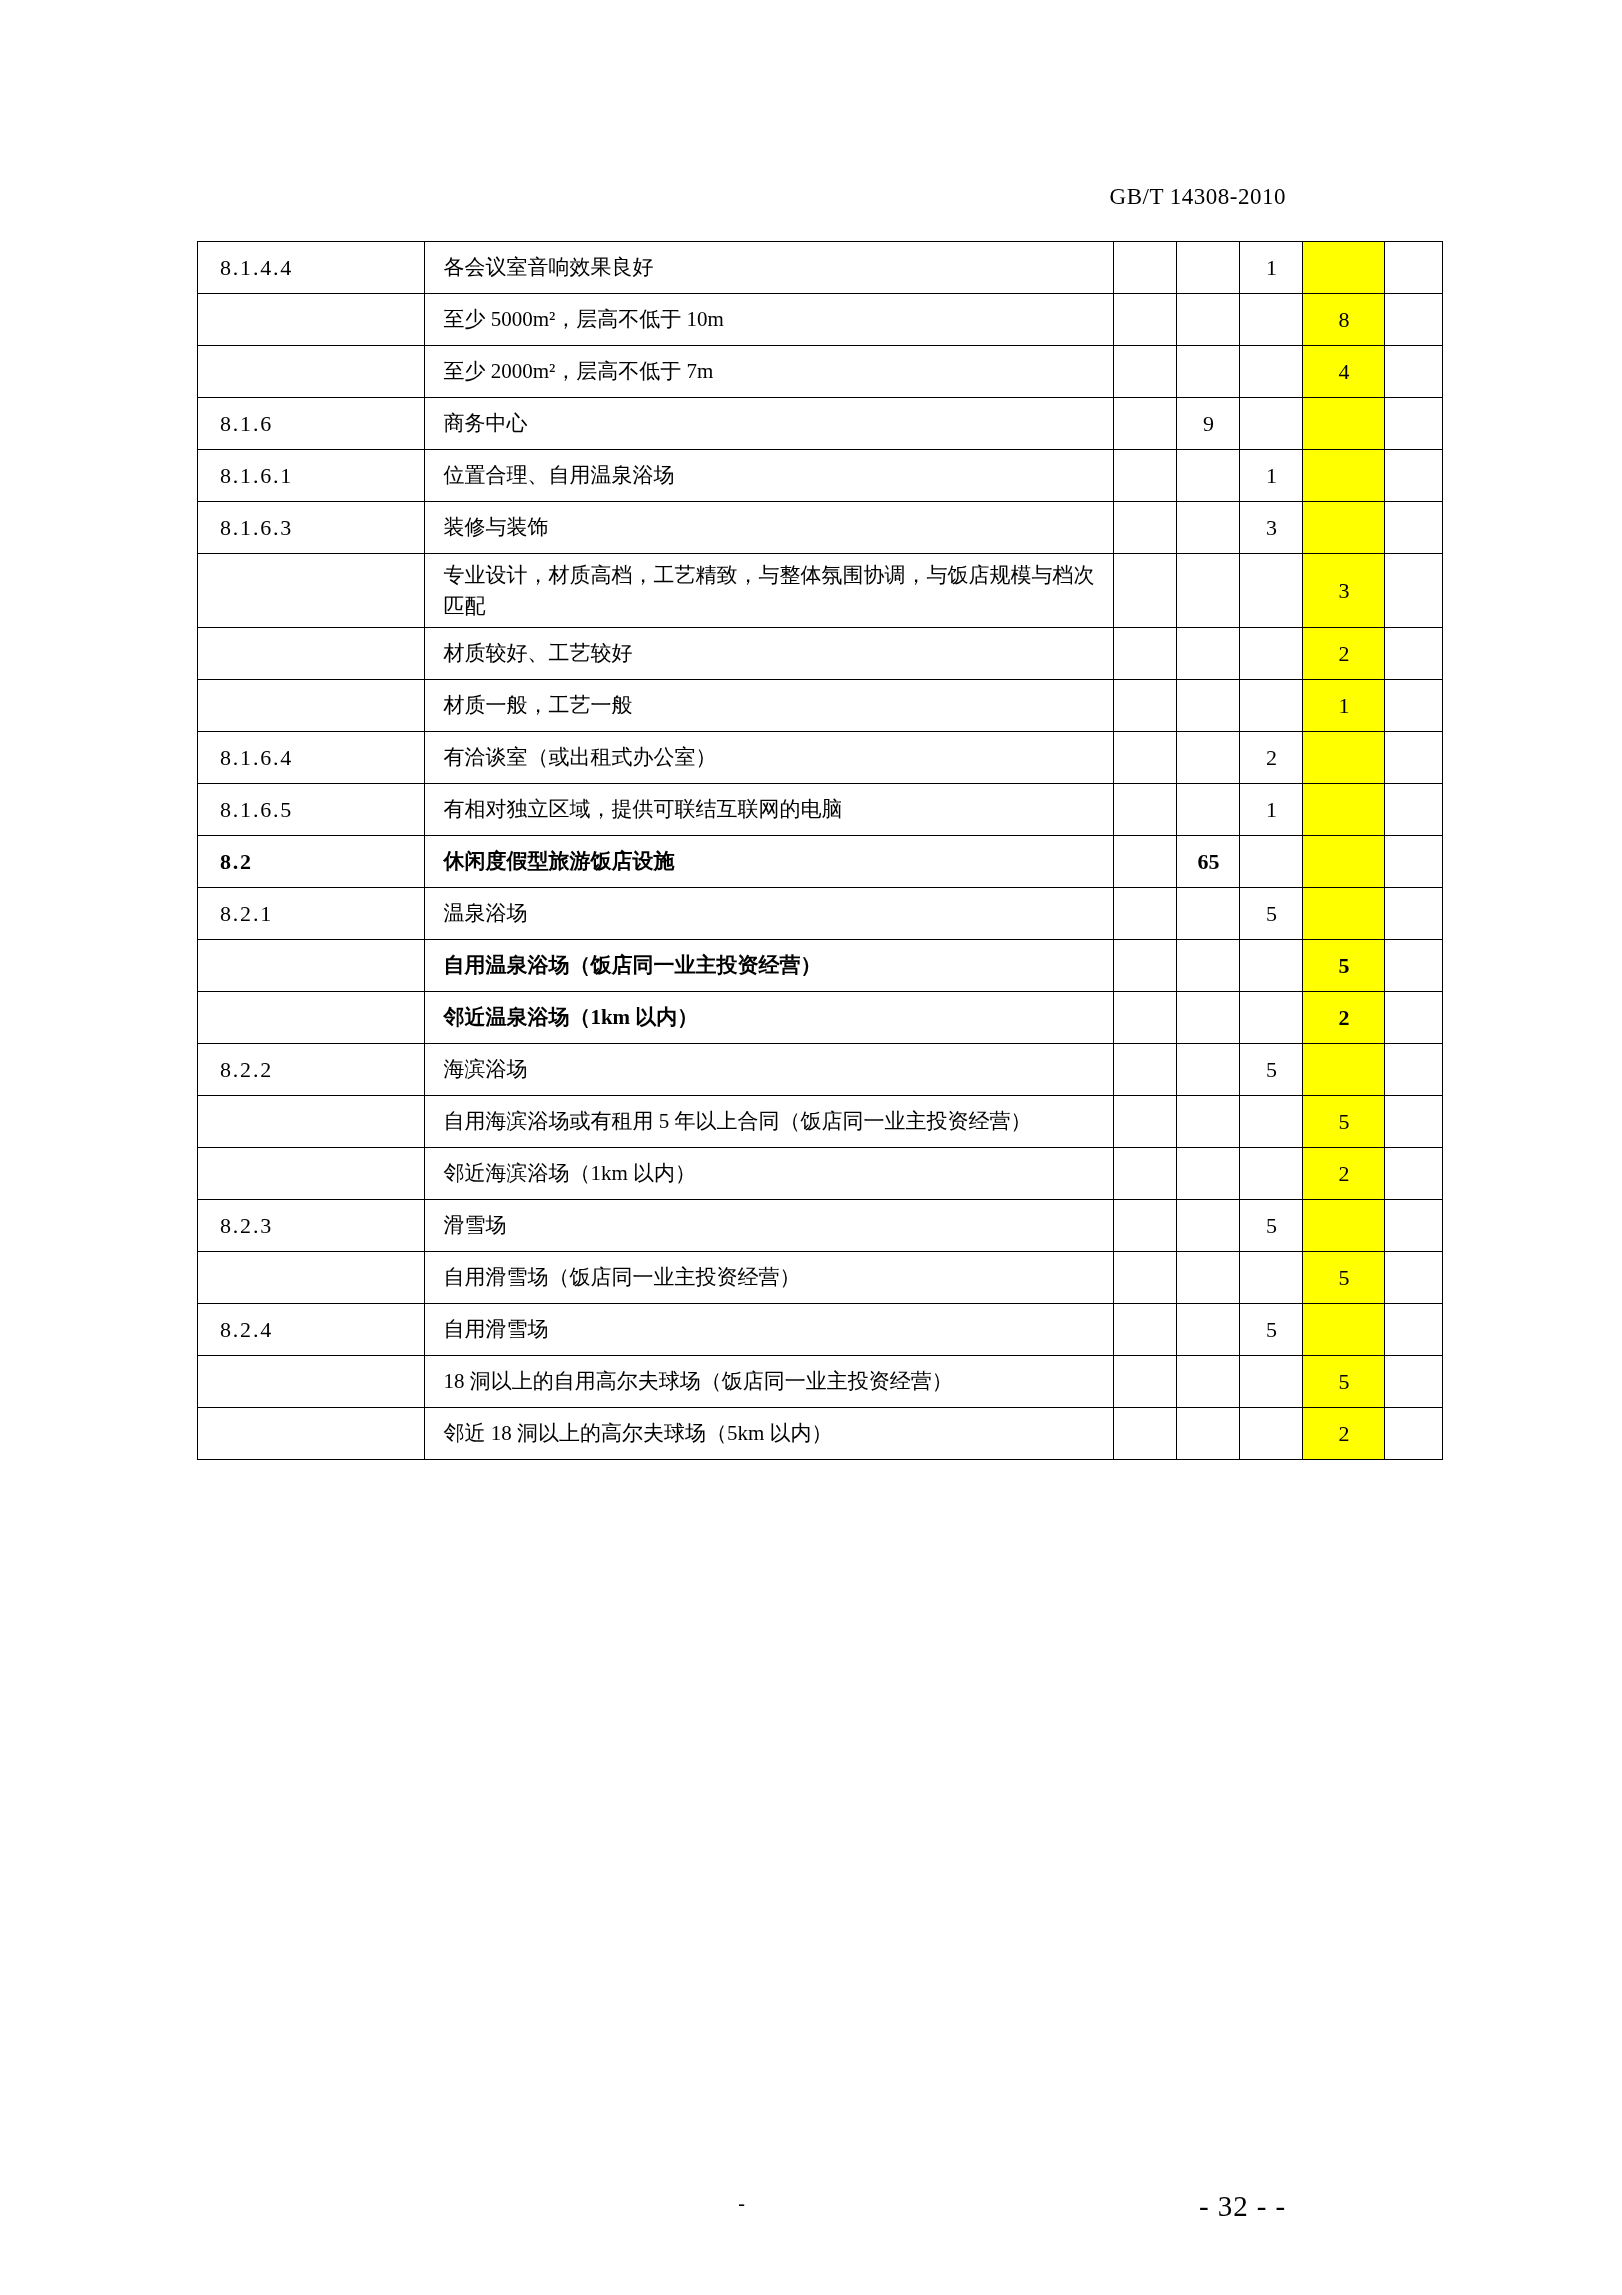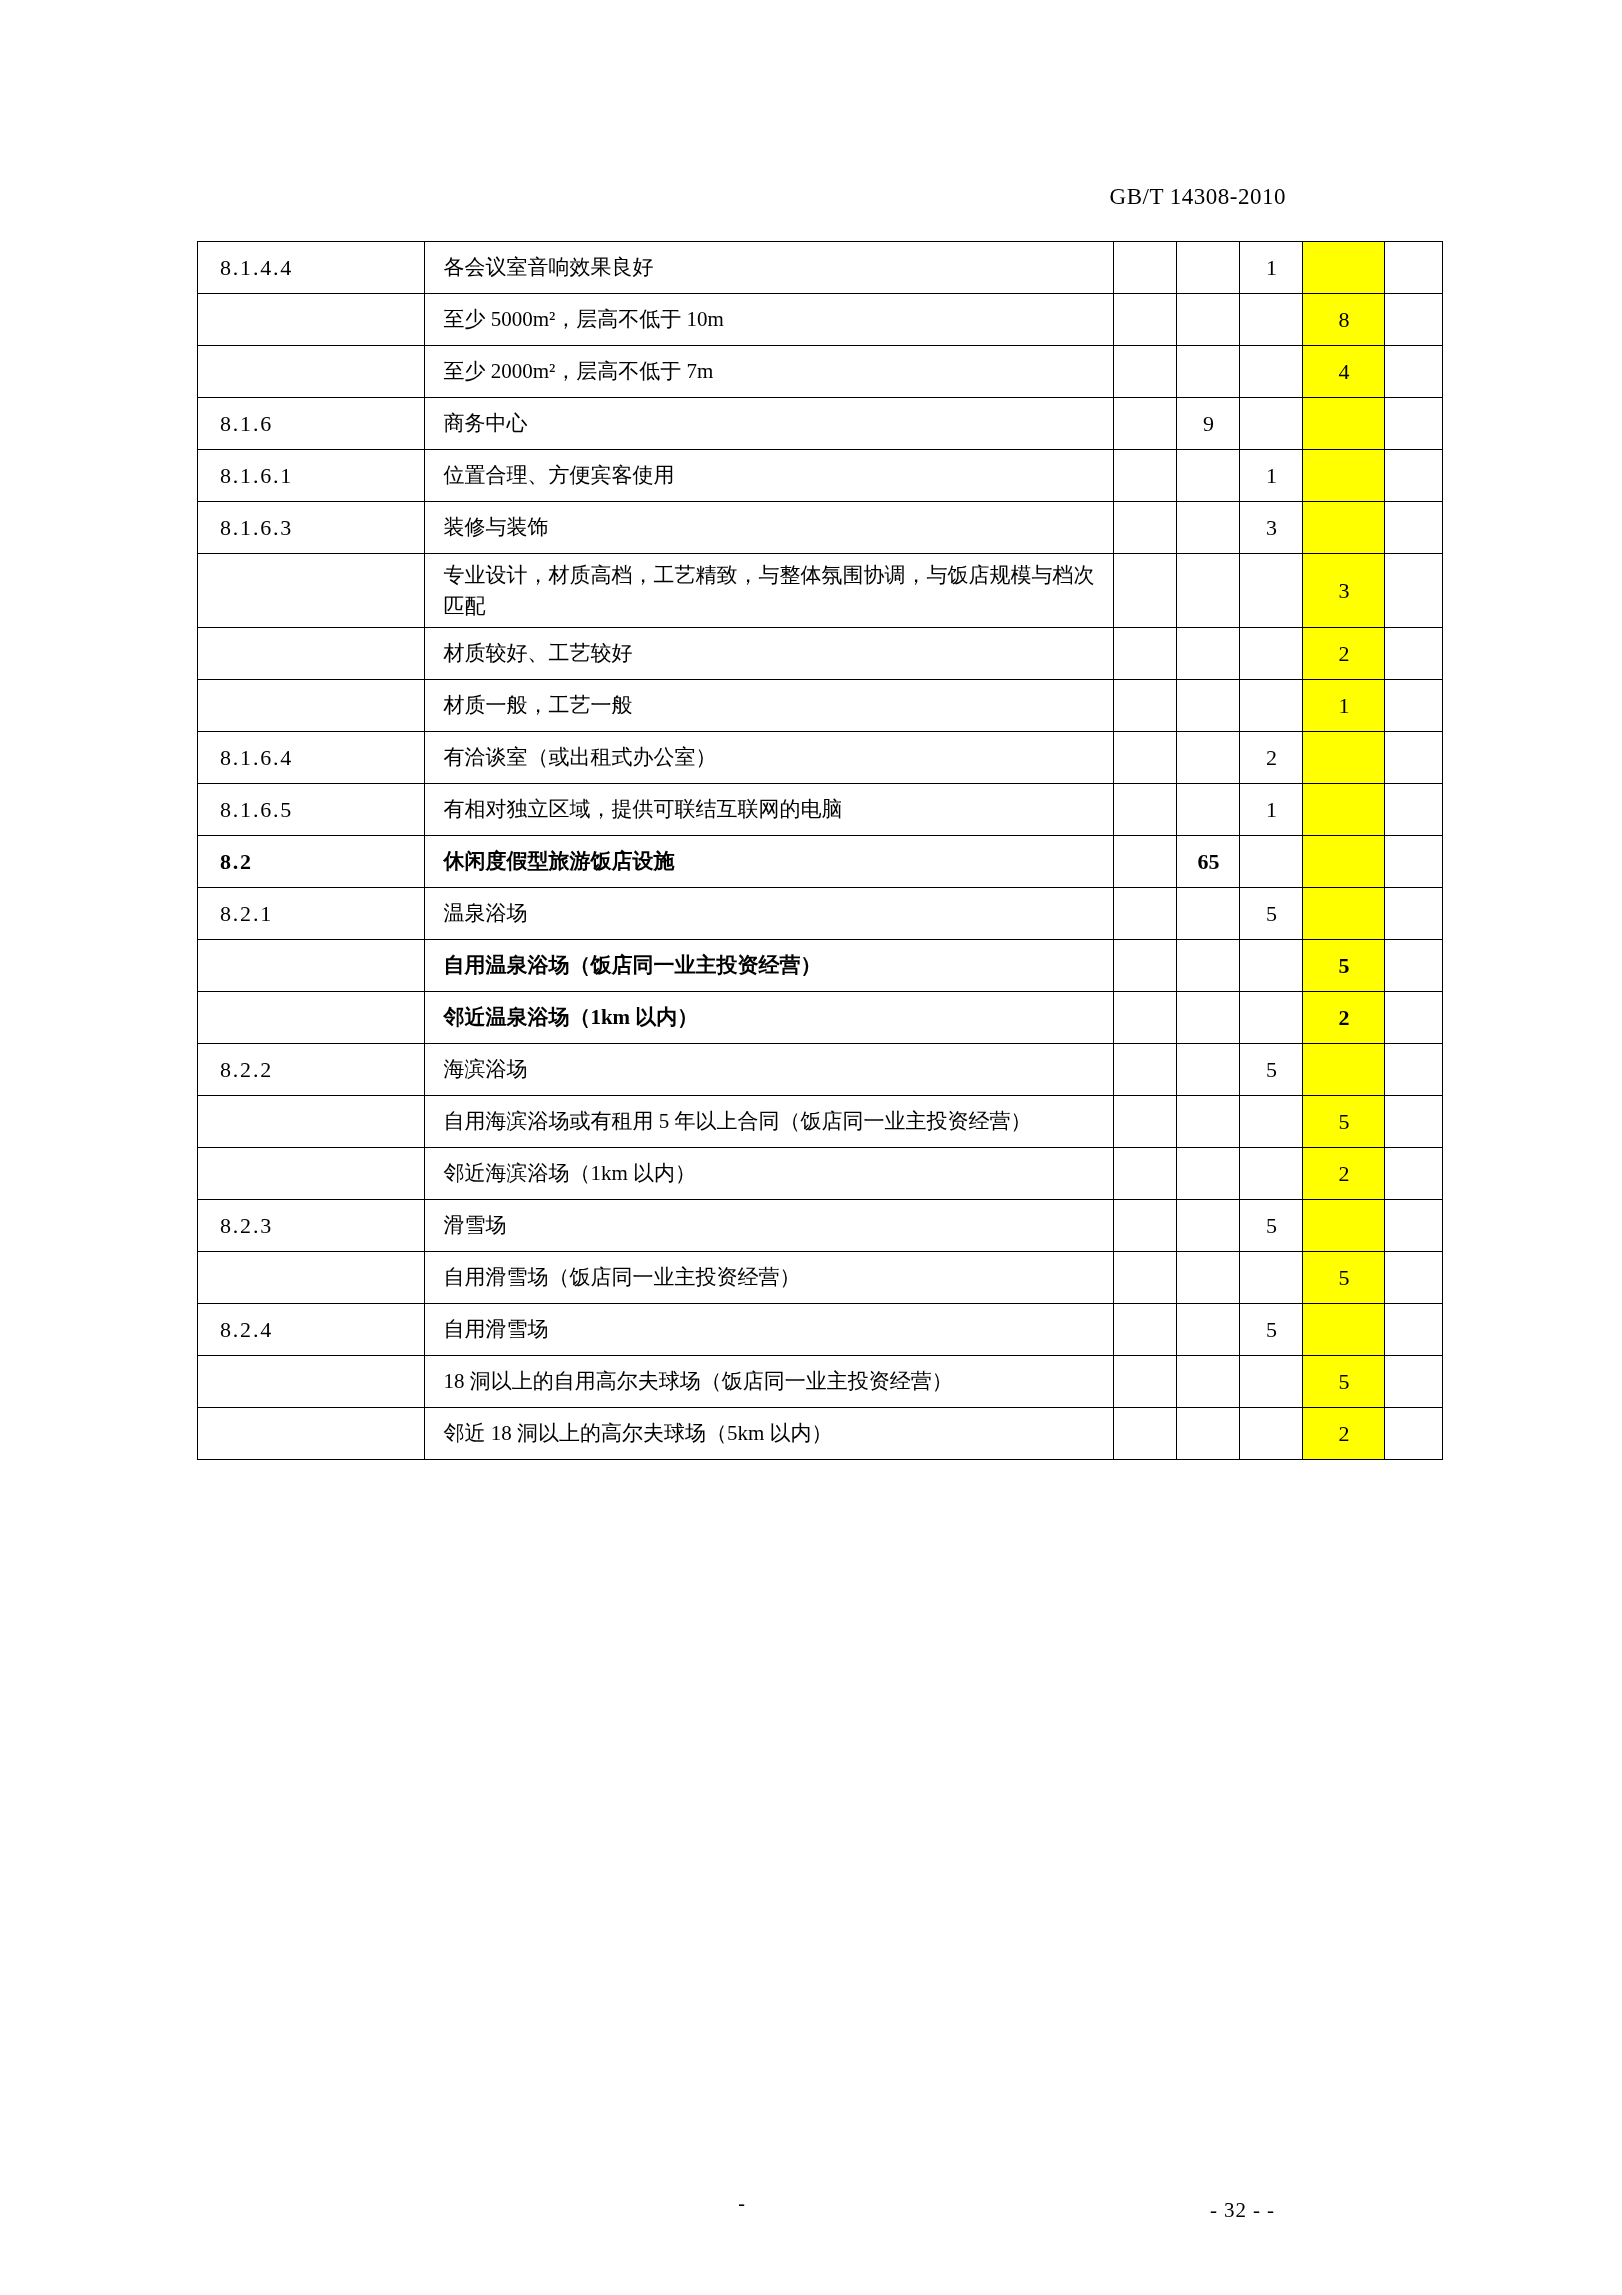--- a/index.html
+++ b/index.html
@@ -77,22 +77,22 @@
   .footer-dash {
     position: absolute;
     bottom: 81px;
     left: 50%;
     transform: translateX(-50%);
     font-size: 20px;
   }
   .footer-page {
     position: absolute;
     bottom: 73px;
-    right: 208px;
-    font-size: 21px;
+    right: 197px;
+    font-size: 29px;
     letter-spacing: 0.9px;
   }
   .row-tall td { height: 57px; }
   .row-xtall td { height: 66px; }
 </style>
 </head>
 <body>
 
 <div class="page">
 
@@ -132,21 +132,21 @@
             <td class="c-num">8.1.6</td>
             <td class="c-desc">商务中心</td>
             <td class="c-s1"></td>
             <td class="c-s2">9</td>
             <td class="c-s3"></td>
             <td class="c-score"></td>
             <td class="c-last"></td>
           </tr>
           <tr>
             <td class="c-num">8.1.6.1</td>
-            <td class="c-desc">位置合理、方便宾客使用</td>
+            <td class="c-desc">位置合理、自用温泉浴场</td>
             <td class="c-s1"></td>
             <td class="c-s2"></td>
             <td class="c-s3">1</td>
             <td class="c-score"></td>
             <td class="c-last"></td>
           </tr>
           <tr>
             <td class="c-num">8.1.6.3</td>
             <td class="c-desc">装修与装饰</td>
             <td class="c-s1"></td>

